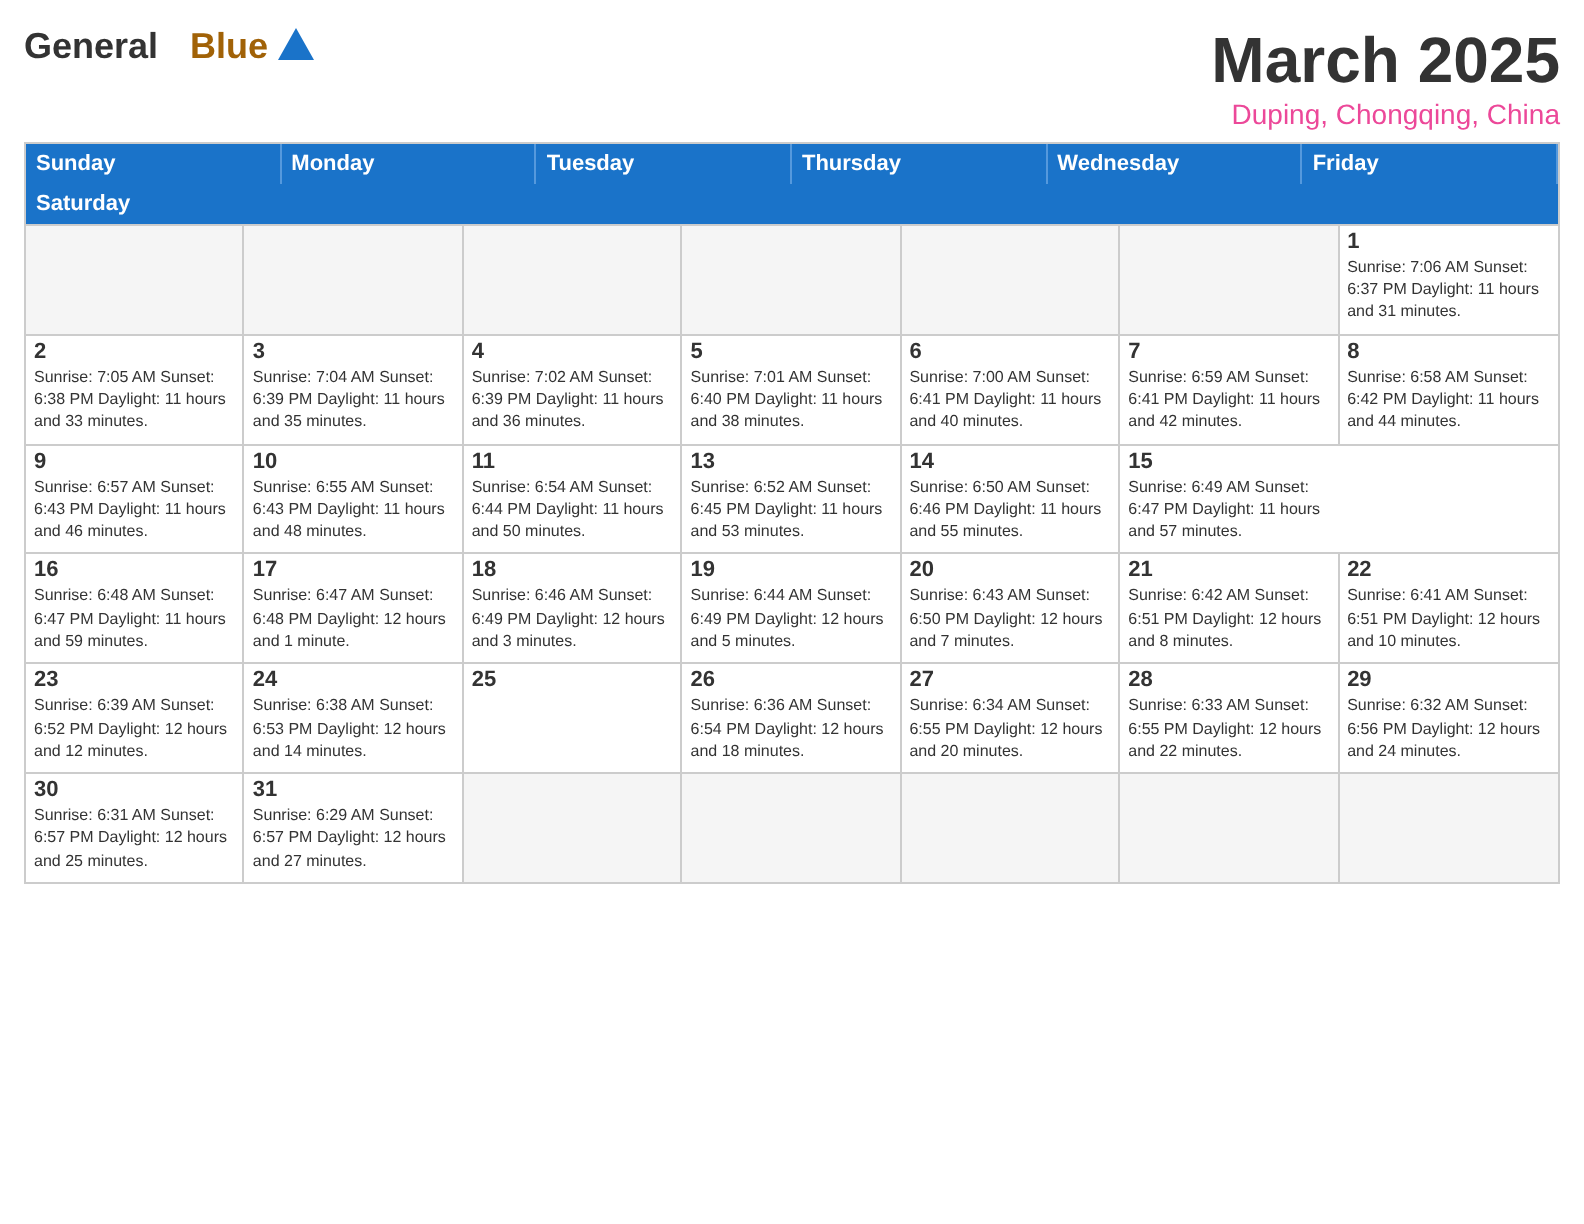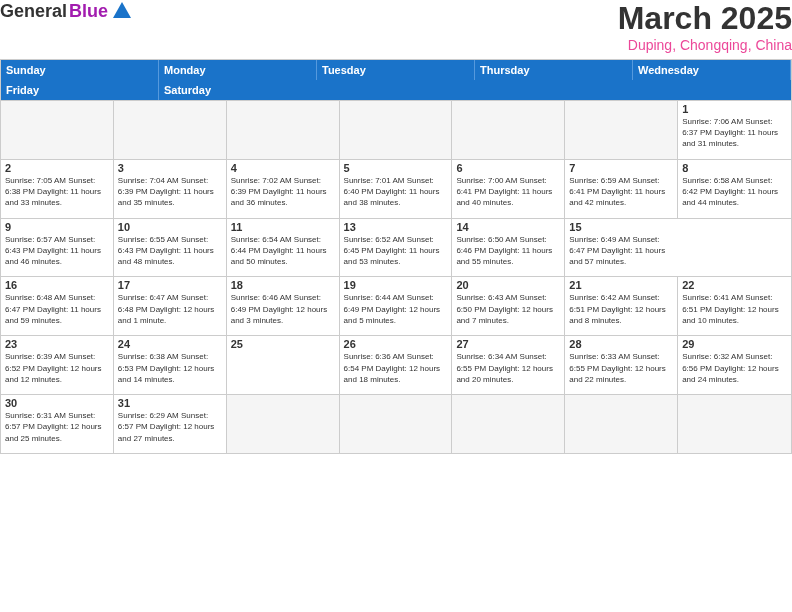--- a/index.html
+++ b/index.html
@@ -6,21 +6,21 @@
     body {
       width: 792px;
       height: 612px;
       font-family: Arial, sans-serif;
       background: #fff;
       overflow: hidden;
     }
     .page {
       width: 792px;
       height: 454px;
-      padding: 0;
+      padding: 12px;
       display: flex;
       flex-direction: column;
     }
     .header {
       display: flex;
       justify-content: space-between;
       align-items: flex-start;
       margin-bottom: 6px;
     }
     .logo {
@@ -46,21 +46,21 @@
       color: #ec4899;
     }
     .calendar {
       flex: 1;
       display: flex;
       flex-direction: column;
       border: 1px solid #ccc;
     }
     .cal-header {
       display: grid;
-      grid-template-columns: repeat(5, 1fr);
+      grid-template-columns: repeat(6, 1fr);
       background: #1a73c9;
     }
     .cal-header-cell {
       color: white;
       font-size: 11px;
       font-weight: bold;
       padding: 4px 5px;
       text-align: left;
       border-right: 1px solid #5599dd;
     }
@@ -100,21 +100,21 @@
   </style>
 </head>
 <body>
 
 <div class="page">
   <div class="header">
     <div class="logo">
       <div style="display:flex;flex-direction:column;align-items:flex-start;">
         <div style="display:flex;align-items:center;">
           <span class="logo-text">General</span>
-          <span class="logo-text" style="color:#a21caf;margin-left:2px;">Blue</span>
+          <span class="logo-text" style="color:#a16207;margin-left:16px;">Blue</span>
           <svg width="22" height="22" viewBox="0 0 22 22" style="margin-left:3px;">
             <polygon points="11,2 20,18 2,18" fill="#1a73c9"></polygon>
           </svg>
         </div>
       </div>
     </div>
     <div class="title-area">
       <div class="month-title">March 2025</div>
       <div class="subtitle">Duping, Chongqing, China</div>
     </div>

